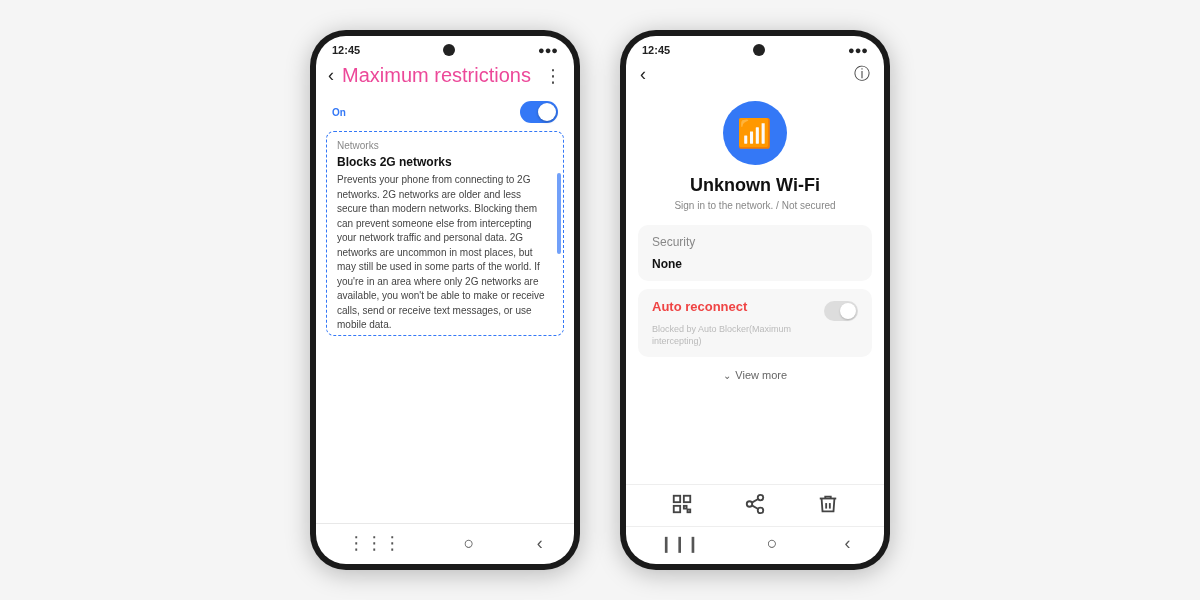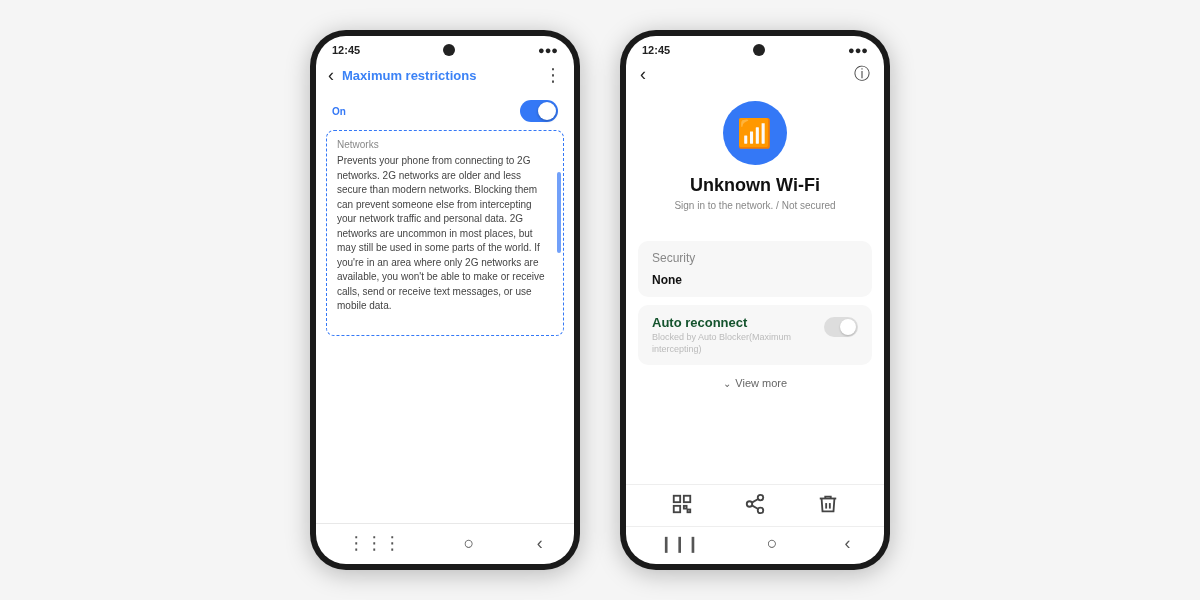--- a/index.html
+++ b/index.html
@@ -55,23 +55,23 @@
       align-items: center;
       padding: 4px 12px 8px;
       gap: 8px;
     }
     .back-arrow {
       font-size: 18px;
       color: #222;
       cursor: pointer;
     }
     .header-title {
-      font-size: 13px;
-      font-weight: 700;
-      color: #3b82f6;
+      font-size: 20px;
+      font-weight: 400;
+      color: #ec4899;
       flex: 1;
     }
     .header-dots {
       font-size: 18px;
       color: #444;
     }
     .toggle-row {
       display: flex;
       align-items: center;
       justify-content: space-between;
@@ -184,21 +184,21 @@
       text-align: center;
       font-size: 18px;
       font-weight: 700;
       color: #111;
       margin-bottom: 4px;
     }
     .wifi-subtitle {
       text-align: center;
       font-size: 10px;
       color: #888;
-      margin-bottom: 30px;
+      margin-bottom: 14px;
     }
 
     .wifi-detail-card {
       margin: 0 12px 8px;
       background: #f7f7f7;
       border-radius: 10px;
       padding: 10px 14px;
     }
     .wifi-detail-row-label {
       font-size: 12px;
@@ -217,22 +217,22 @@
       border-radius: 10px;
       padding: 10px 14px;
       display: flex;
       align-items: flex-start;
       justify-content: space-between;
     }
     .auto-reconnect-left {}
     .auto-reconnect-title {
       font-size: 13px;
       font-weight: 600;
-      color: #14532d;
-      margin-bottom: 2px;
+      color: #ef4444;
+      margin-bottom: 10px;
     }
     .auto-reconnect-subtitle {
       font-size: 9px;
       color: #bbb;
       line-height: 1.3;
       max-width: 160px;
     }
     .toggle-switch-off {
       width: 34px;
       height: 20px;
@@ -307,20 +307,21 @@
 
     <div class="toggle-row">
       <span class="toggle-label">On</span>
       <div class="toggle-switch">
         <div class="toggle-knob"></div>
       </div>
     </div>
 
     <div class="restrictions-content">
       <div class="section-label">Networks</div>
+      <div class="restriction-title">Blocks 2G networks</div>
       <div class="restriction-body">Prevents your phone from connecting to 2G networks. 2G networks are older and less secure than modern networks. Blocking them can prevent someone else from intercepting your network traffic and personal data. 2G networks are uncommon in most places, but may still be used in some parts of the world. If you're in an area where only 2G networks are available, you won't be able to make or receive calls, send or receive text messages, or use mobile data.</div>
 
       <div class="scroll-indicator"></div>
     </div>
 
     <div style="flex:1;"></div>
 
     <div class="bottom-nav">
       <span class="nav-bar">⋮⋮⋮</span>
       <span class="nav-bar">○</span>

